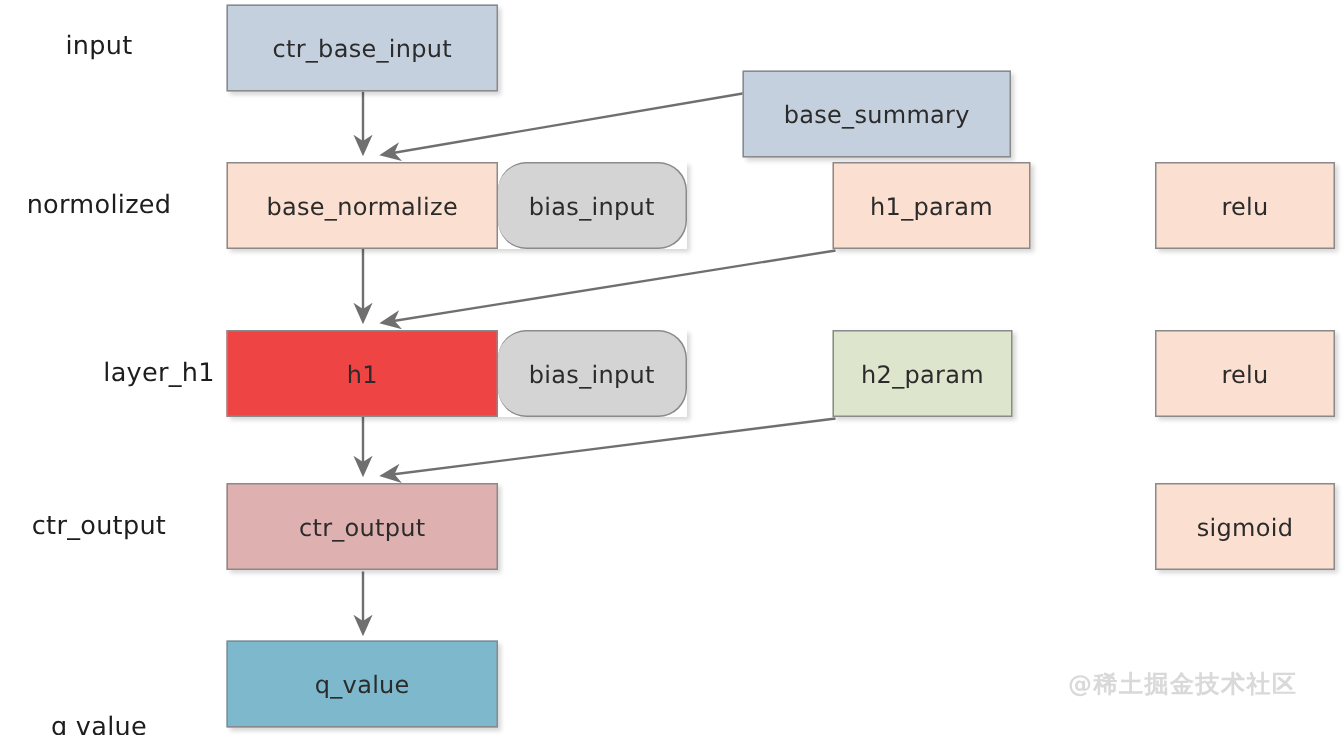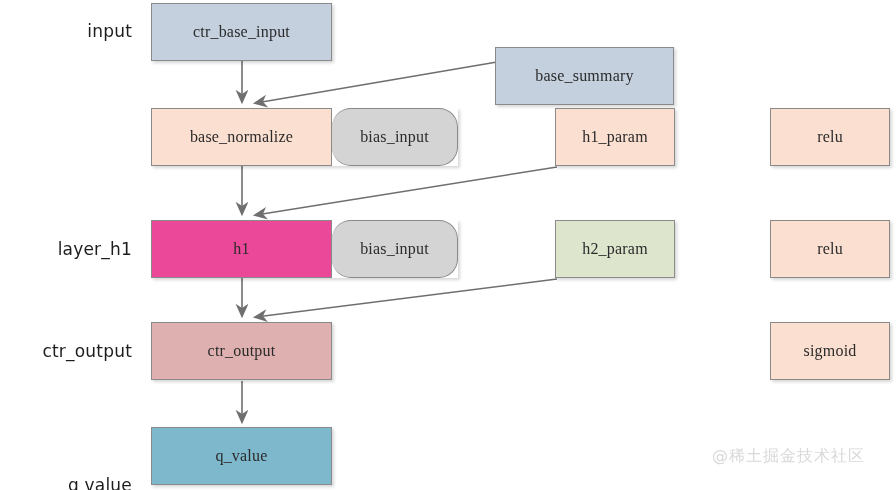--- a/index.html
+++ b/index.html
@@ -16,36 +16,35 @@
     height: 490px;
     background: #ffffff;
     overflow: hidden;
   }
   .row-label {
     position: absolute;
     font-size: 17px;
     color: #1d1d1d;
     letter-spacing: 0.2px;
     white-space: nowrap;
-    text-align: right;
+    text-align: center;
     transform: translateY(-50%);
   }
   .node {
     position: absolute;
     box-sizing: border-box;
     border: 1px solid #8a8a8a;
     display: flex;
     align-items: center;
     justify-content: center;
     font-size: 16px;
     color: #2b2b2b;
     white-space: nowrap;
     box-shadow: 2px 2px 3px rgba(0,0,0,0.16);
     letter-spacing: 0.2px;
-    font-family: Liberation Serif, serif;
   }
   .node.split {
     padding: 0;
     box-shadow: 2px 2px 3px rgba(0,0,0,0.16);
     border: none;
     background: transparent;
   }
   .half {
     box-sizing: border-box;
     height: 100%;
@@ -110,51 +109,52 @@
     <g>
       <line x1="557" y1="279" x2="256" y2="317" stroke="#6f6f6f" stroke-width="1.6" marker-end="url(#ah)"></line>
     </g>
 
     <g>
       <line x1="242" y1="381" x2="242" y2="421" stroke="#6f6f6f" stroke-width="1.6" marker-end="url(#ah)"></line>
     </g>
   </svg>
 
   <div class="row-label" style="left:0; width:132px; top:31px;">input</div>
-  <div class="row-label" style="left:0; width:132px; top:249px;">layer_h1</div>
+  <div class="row-label" style="left:0; width:132px; top:137px;">normolized</div>
+  <div class="row-label" style="left:0; width:132px; top:249px;padding-left:40px;">layer_h1</div>
   <div class="row-label" style="left:0; width:132px; top:351px;">ctr_output</div>
   <div class="row-label" style="left:0; width:132px; top:456px;margin-top:29px;">q value</div>
 
   <div class="node" style="left:151px; top:3px; width:181px; height:58px; background:#c5d0de;">
     <span>ctr_base_input</span>
   </div>
 
   <div class="node" style="left:495px; top:3px; width:179px; height:58px; background:#c5d0de;margin-top:44px;">
     <span>base_summary</span>
   </div>
 
   <div class="node split" style="left:151px; top:108px; width:307px; height:58px; display:flex;">
     <div class="half left" style="width:181px; background:#fbdfd0;">
       <span>base_normalize</span>
     </div>
     <div class="half right" style="width:126px; background:#d4d4d4;">
       <span>bias_input</span>
     </div>
   </div>
 
-  <div class="node" style="left:555px; top:108px; width:120px; height:58px; background:#fbdfd0;">
+  <div class="node" style="left:555px; top:108px; width:132px; height:58px; background:#fbdfd0;">
     <span>h1_param</span>
   </div>
 
   <div class="node" style="left:770px; top:108px; width:120px; height:58px; background:#fbdfd0;">
     <span>relu</span>
   </div>
 
   <div class="node split" style="left:151px; top:220px; width:307px; height:58px; display:flex;">
-    <div class="half left" style="width:181px; background:#ec4899;">
+    <div class="half left" style="width:181px; background:#ef4444;">
       <span>h1</span>
     </div>
     <div class="half right" style="width:126px; background:#d4d4d4;">
       <span>bias_input</span>
     </div>
   </div>
 
   <div class="node" style="left:555px; top:220px; width:120px; height:58px; background:#dde5cd;">
     <span>h2_param</span>
   </div>
@@ -168,15 +168,15 @@
   </div>
 
   <div class="node" style="left:151px; top:427px; width:181px; height:58px; background:#7db8cc;">
     <span>q_value</span>
   </div>
 
   <div class="node" style="left:770px; top:322px; width:120px; height:58px; background:#fbdfd0;">
     <span>sigmoid</span>
   </div>
 
-  <div class="watermark" style="left:712px; top:446px;">@稀土掘金技术社区</div>
+  <div class="watermark" style="left:712px; top:446px;font-weight:bold;">@稀土掘金技术社区</div>
 
 </div>
 
 </body></html>

